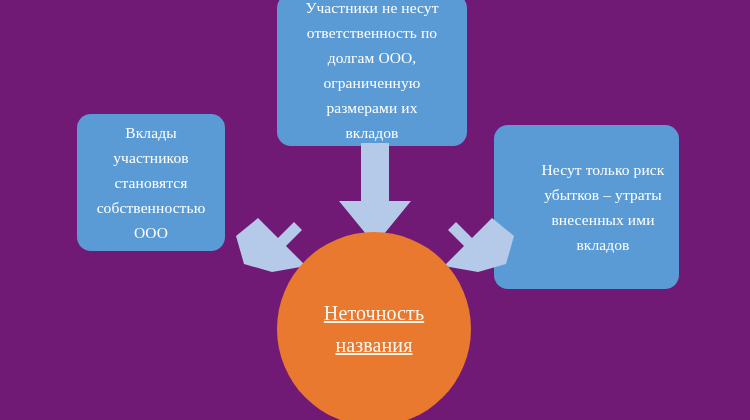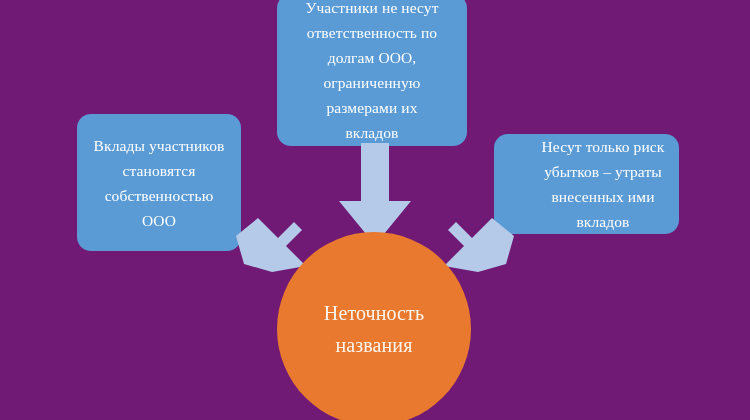--- a/index.html
+++ b/index.html
@@ -39,46 +39,47 @@
   }
   #box-top {
     left: 277px;
     top: -6px;
     width: 190px;
     height: 152px;
   }
   #box-left {
     left: 77px;
     top: 114px;
-    width: 164px;
+    width: 148px;
     height: 137px;
   }
   #box-right {
     left: 494px;
-    top: 134px;
+    top: 125px;
     width: 185px;
-    height: 100px;
+    height: 164px;
     padding-left: 43px;
   }
   #circle-center {
     position: absolute;
     left: 277px;
     top: 232px;
     width: 194px;
     height: 194px;
     border-radius: 50%;
     background: #e8792e;
     display: flex;
     align-items: center;
     justify-content: center;
   }
   #circle-center .node-text {
     font-size: 20px;
     line-height: 32px;
     color: #fdf6ef;
+    text-decoration: underline;
   }
   .arrow-svg {
     position: absolute;
     overflow: visible;
   }
   #arrow-center {
     left: 336px;
     top: 143px;
     width: 78px;
     height: 104px;

